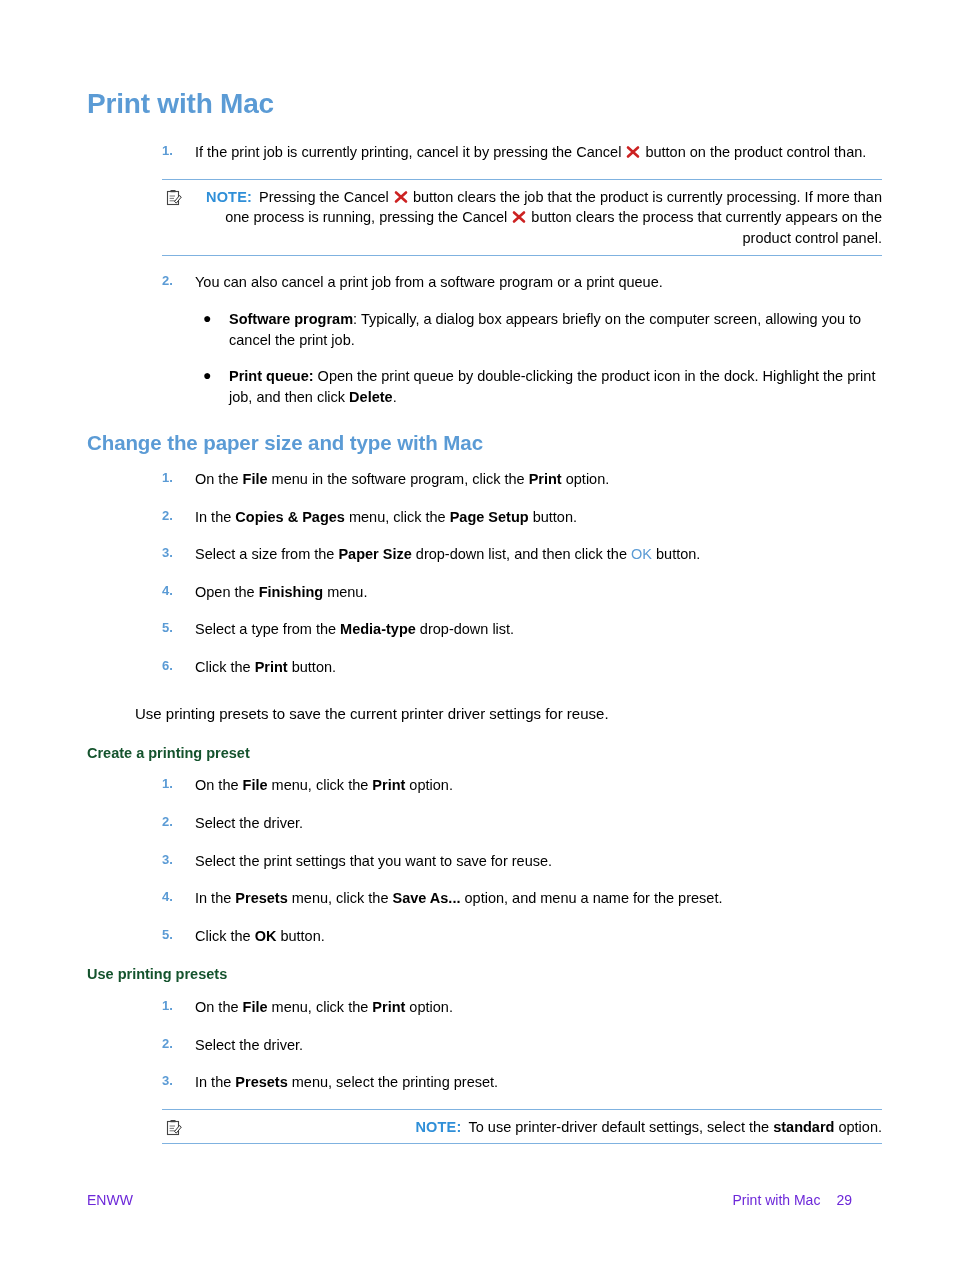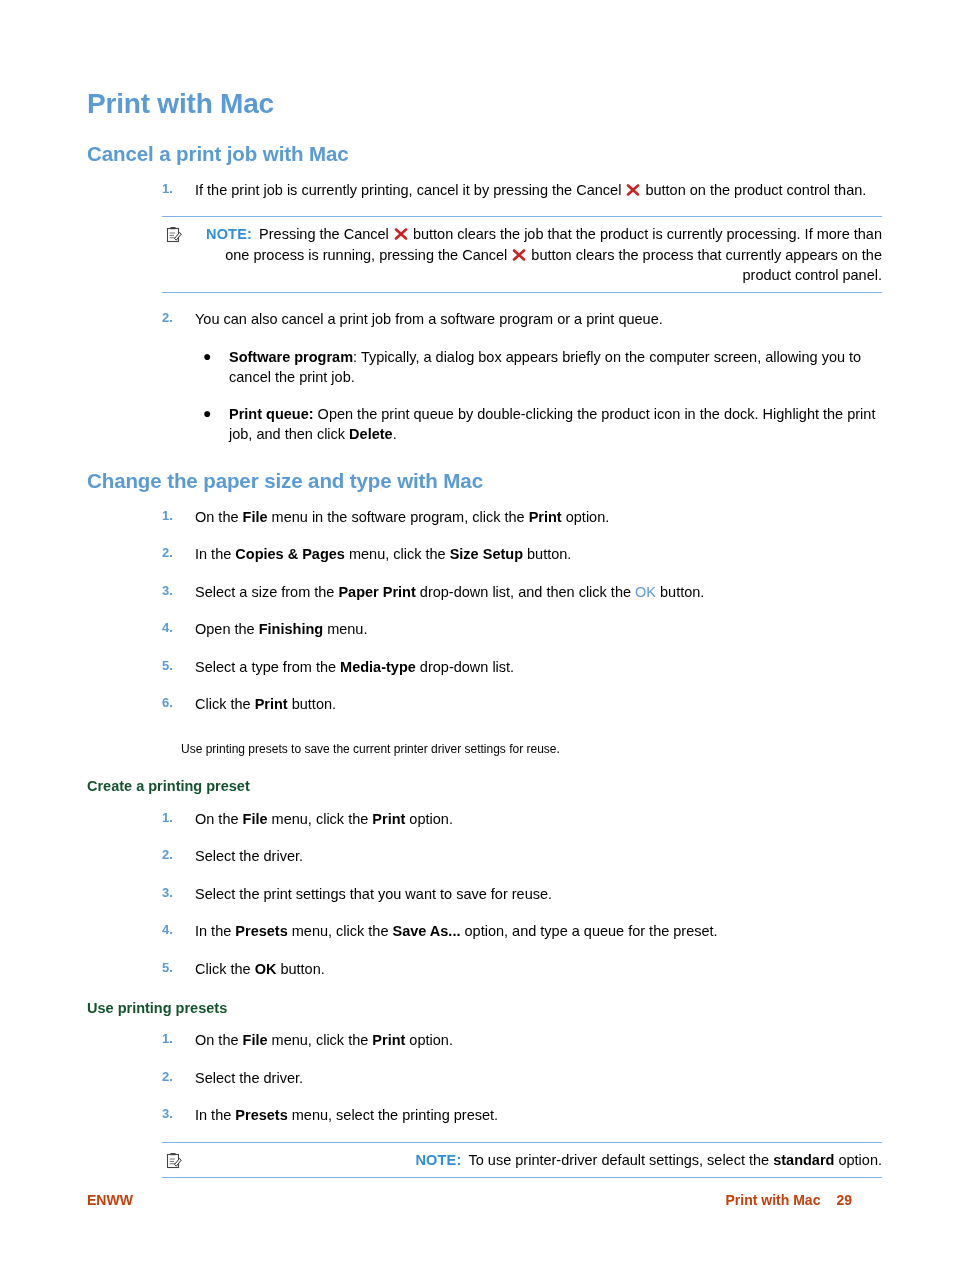--- a/index.html
+++ b/index.html
@@ -50,22 +50,22 @@
     color: #14532d;
     line-height: 1.15;
     margin: 0 0 14px 0;
   }
   .sect-gap-1 { height: 24px; }
   .sect-gap-2 { height: 26px; }
   .sect-gap-3 { height: 20px; }
 
   
   .body-para {
-    margin-left: 94px;
-    font-size: 12px;
+    margin-left: 48px;
+    font-size: 15px;
     line-height: 1.42;
     color: #000;
   }
 
   
   .olist { margin: 0; }
   .oitem {
     position: relative;
     padding-left: 108px;
     font-size: 14.5px;
@@ -143,38 +143,36 @@
     margin: 0 1px;
   }
 
   
   .footer {
     position: absolute;
     left: 87px;
     right: 72px;
     top: 1192px;
     font-size: 14px;
-    color: #c2410c;
-    font-weight: bold;
+    color: #6d28d9;
   }
   .footer .left { float: left; }
   .footer .right { float: right; text-align: center; }
   .footer .right .ftitle { margin-right: 16px; }
   .clear { clear: both; }
 </style>
 </head>
 <body>
 
 <div class="page">
 
   <div class="content">
 
     <div class="h1">Print with Mac</div>
 
-    <div class="h2">Cancel a print job with Mac</div>
 
     <div class="olist">
 
       <div class="oitem tight">
         <span class="num">1.</span>
         <span>If the print job is currently printing, cancel it by pressing the Cancel </span><span class="xicon"><svg viewBox="0 0 14 14" width="14" height="14" aria-hidden="true">
               <line x1="2" y1="2.5" x2="12" y2="11.5" stroke="#cc2222" stroke-width="2.6" stroke-linecap="round"></line>
               <line x1="12" y1="2.5" x2="2" y2="11.5" stroke="#cc2222" stroke-width="2.6" stroke-linecap="round"></line>
             </svg></span><span> button on the product control than.</span>
       </div>
@@ -223,25 +221,25 @@
 
     <div class="h2">Change the paper size and type with Mac</div>
 
     <div class="olist">
       <div class="oitem">
         <span class="num">1.</span>
         <span>On the </span><b>File</b><span> menu in the software program, click the </span><b>Print</b><span> option.</span>
       </div>
       <div class="oitem">
         <span class="num">2.</span>
-        <span>In the </span><b>Copies &amp; Pages</b><span> menu, click the </span><b>Size Setup</b><span> button.</span>
+        <span>In the </span><b>Copies &amp; Pages</b><span> menu, click the </span><b>Page Setup</b><span> button.</span>
       </div>
       <div class="oitem">
         <span class="num">3.</span>
-        <span>Select a size from the </span><b>Paper Print</b><span> drop-down list, and then click the </span><span class="link">OK</span><span> button.</span>
+        <span>Select a size from the </span><b>Paper Size</b><span> drop-down list, and then click the </span><span class="link">OK</span><span> button.</span>
       </div>
       <div class="oitem">
         <span class="num">4.</span>
         <span>Open the </span><b>Finishing</b><span> menu.</span>
       </div>
       <div class="oitem">
         <span class="num">5.</span>
         <span>Select a type from the </span><b>Media-type</b><span> drop-down list.</span>
       </div>
       <div class="oitem">
@@ -267,21 +265,21 @@
       <div class="oitem">
         <span class="num">2.</span>
         <span>Select the driver.</span>
       </div>
       <div class="oitem">
         <span class="num">3.</span>
         <span>Select the print settings that you want to save for reuse.</span>
       </div>
       <div class="oitem">
         <span class="num">4.</span>
-        <span>In the </span><b>Presets</b><span> menu, click the </span><b>Save As...</b><span> option, and type a queue for the preset.</span>
+        <span>In the </span><b>Presets</b><span> menu, click the </span><b>Save As...</b><span> option, and menu a name for the preset.</span>
       </div>
       <div class="oitem">
         <span class="num">5.</span>
         <span>Click the </span><b>OK</b><span> button.</span>
       </div>
     </div>
 
     <div class="sect-gap-3"></div>
 
     <div class="h3">Use printing presets</div>

